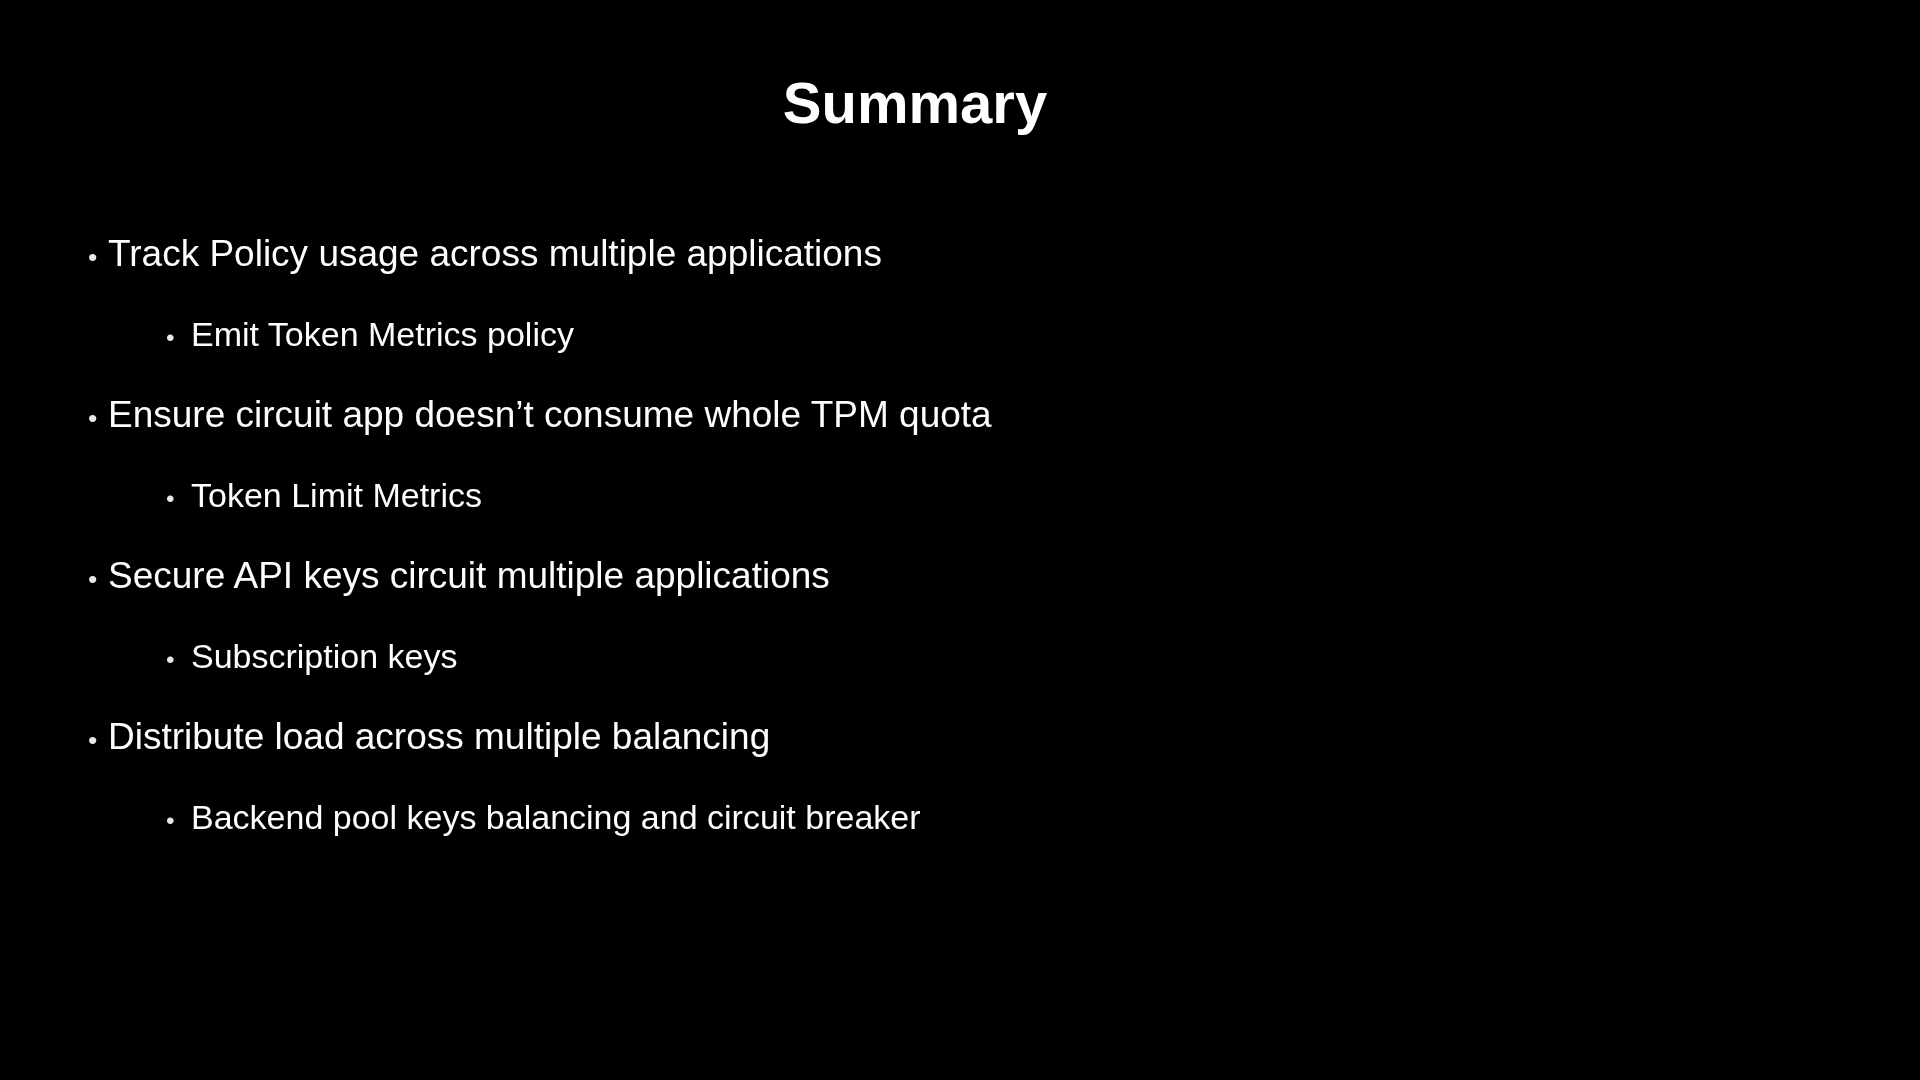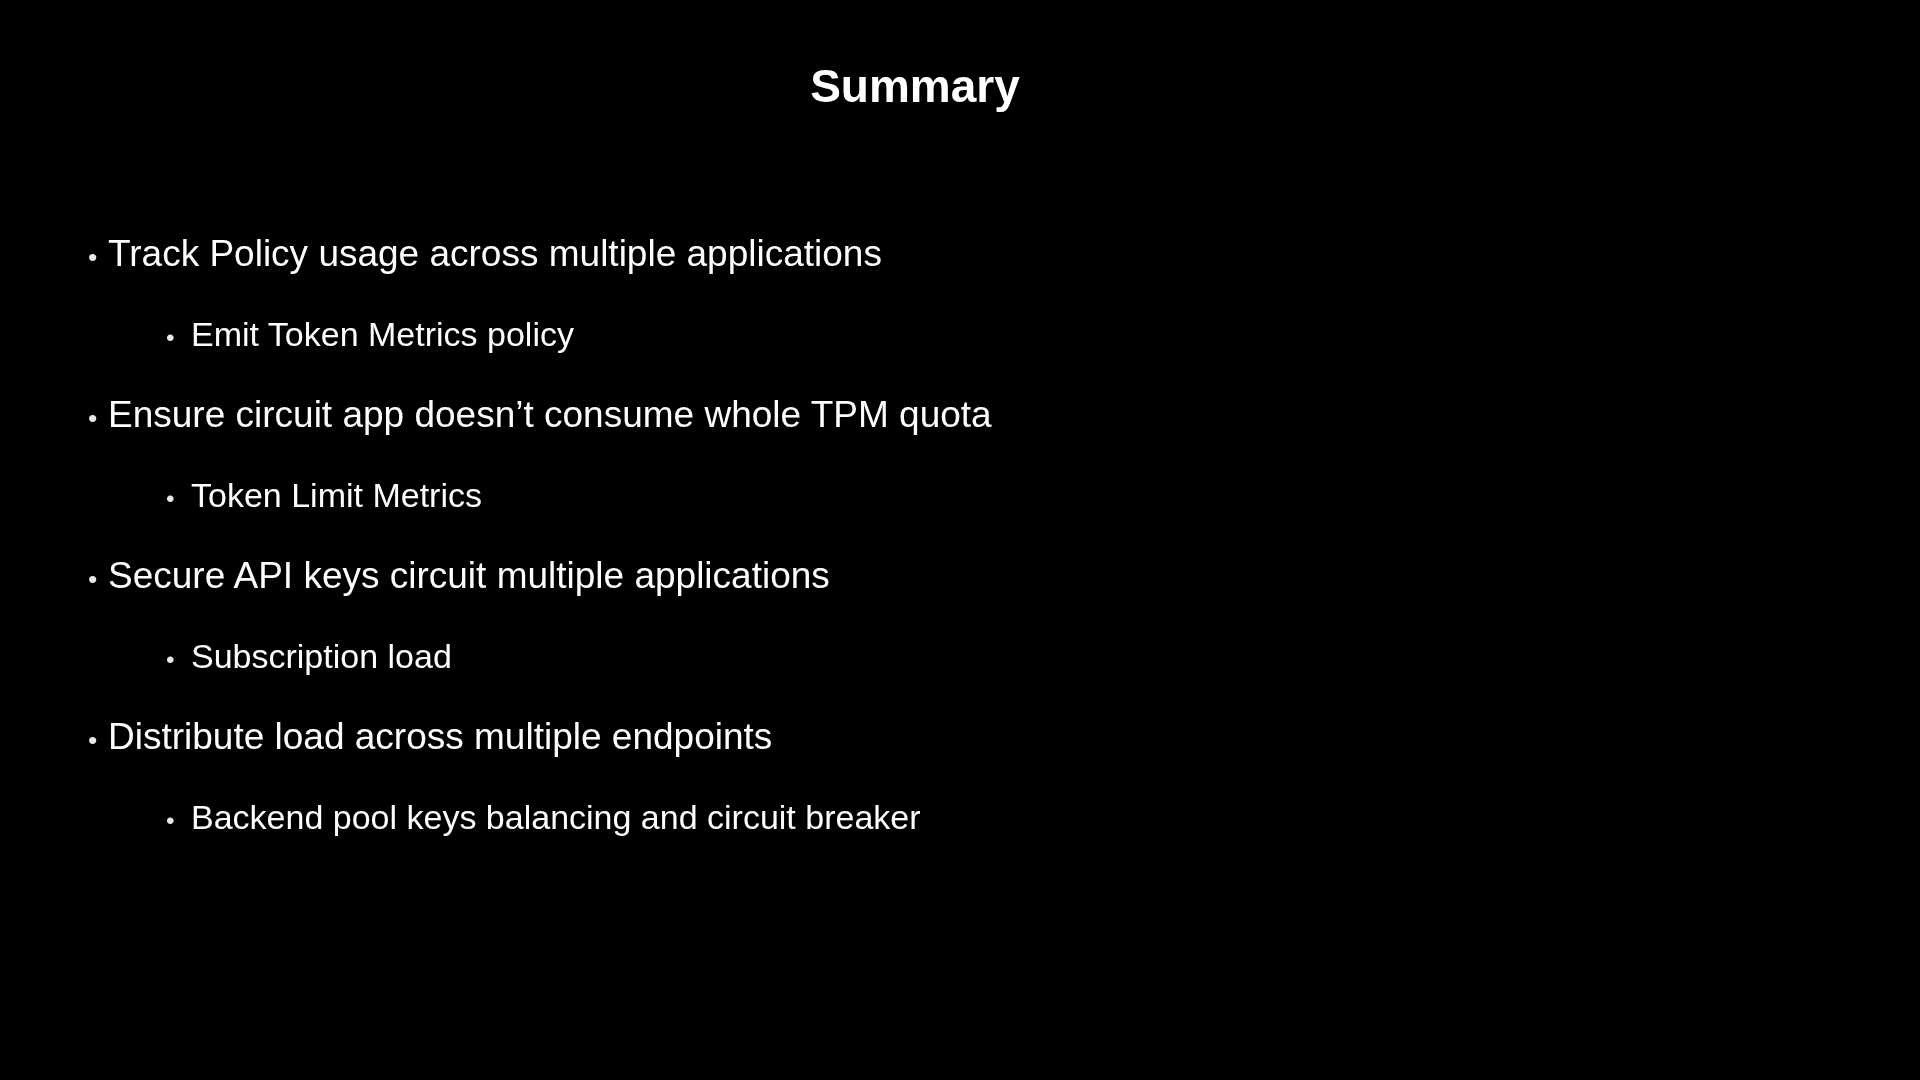--- a/index.html
+++ b/index.html
@@ -12,25 +12,25 @@
   }
   .slide {
     position: absolute;
     inset: 0;
     background: #000000;
     color: #fdfdfd;
     font-family: "Liberation Sans", "DejaVu Sans", sans-serif;
   }
   .slide-title {
     position: absolute;
-    top: 60px;
+    top: 70px;
     left: 0;
     width: 1830px; 
     text-align: center;
-    font-size: 46px;
+    font-size: 58px;
     font-weight: 700;
     color: #ffffff;
     line-height: 1.15;
   }
   .bullet-list {
     position: absolute;
     top: 230px;
     left: 0;
     right: 0;
   }
@@ -89,26 +89,26 @@
       <span class="txt">Token Limit Metrics</span>
     </div>
 
     <div class="row l1">
       <span class="dot">•</span>
       <span class="txt">Secure API keys circuit multiple applications</span>
     </div>
 
     <div class="row l2">
       <span class="dot">•</span>
-      <span class="txt">Subscription load</span>
+      <span class="txt">Subscription keys</span>
     </div>
 
     <div class="row l1">
       <span class="dot">•</span>
-      <span class="txt">Distribute load across multiple endpoints</span>
+      <span class="txt">Distribute load across multiple balancing</span>
     </div>
 
     <div class="row l2">
       <span class="dot">•</span>
       <span class="txt">Backend pool keys balancing and circuit breaker</span>
     </div>
 
   </div>
 </div>
 

